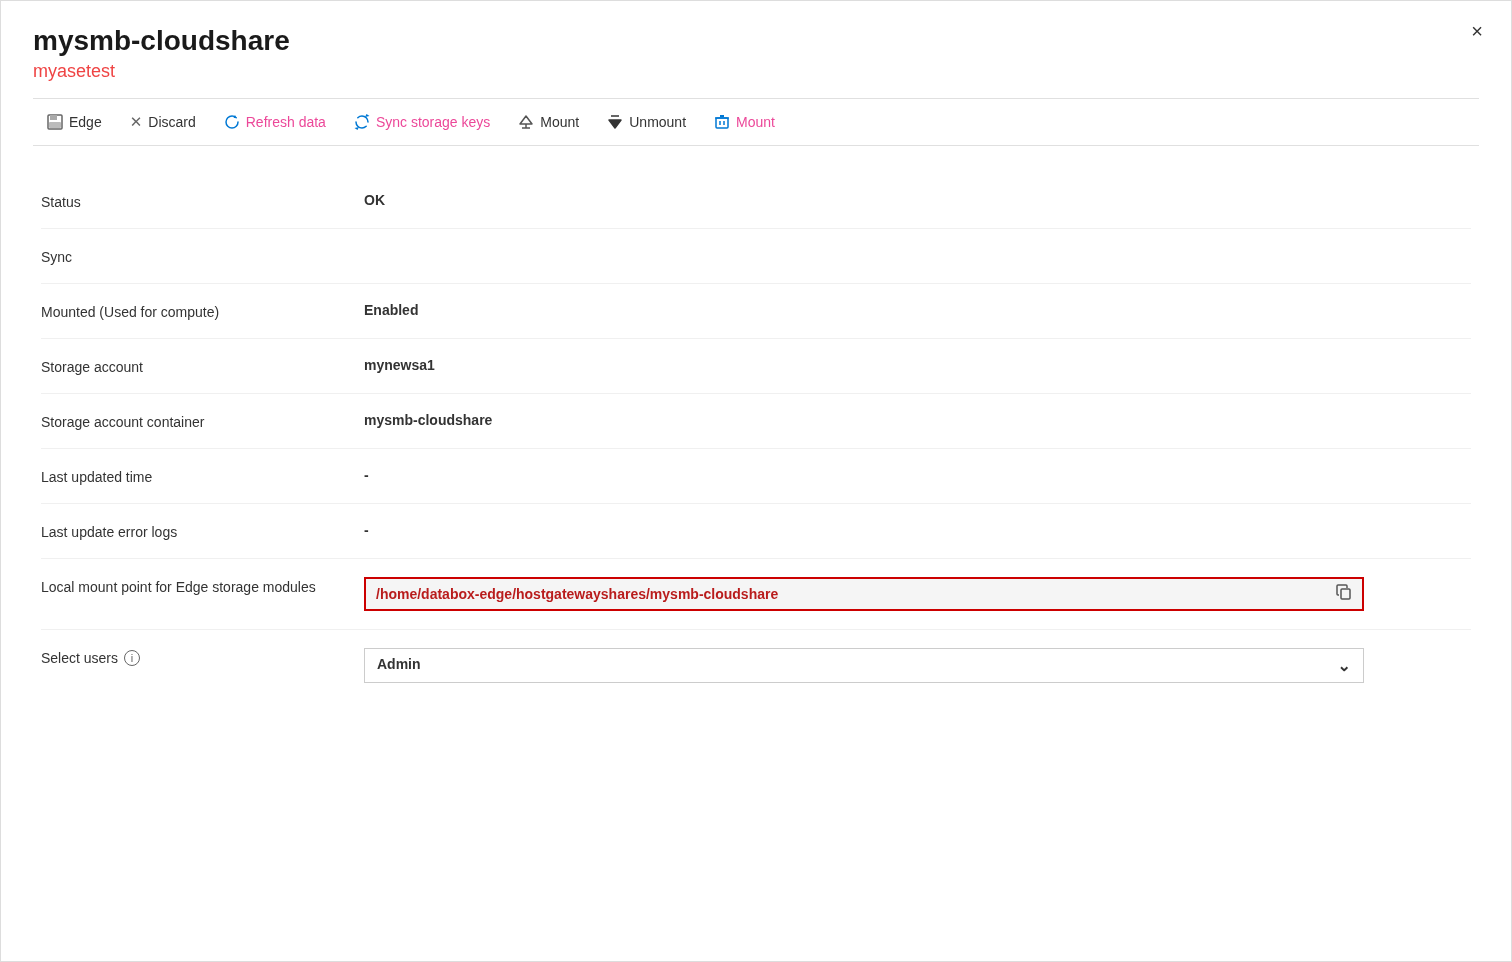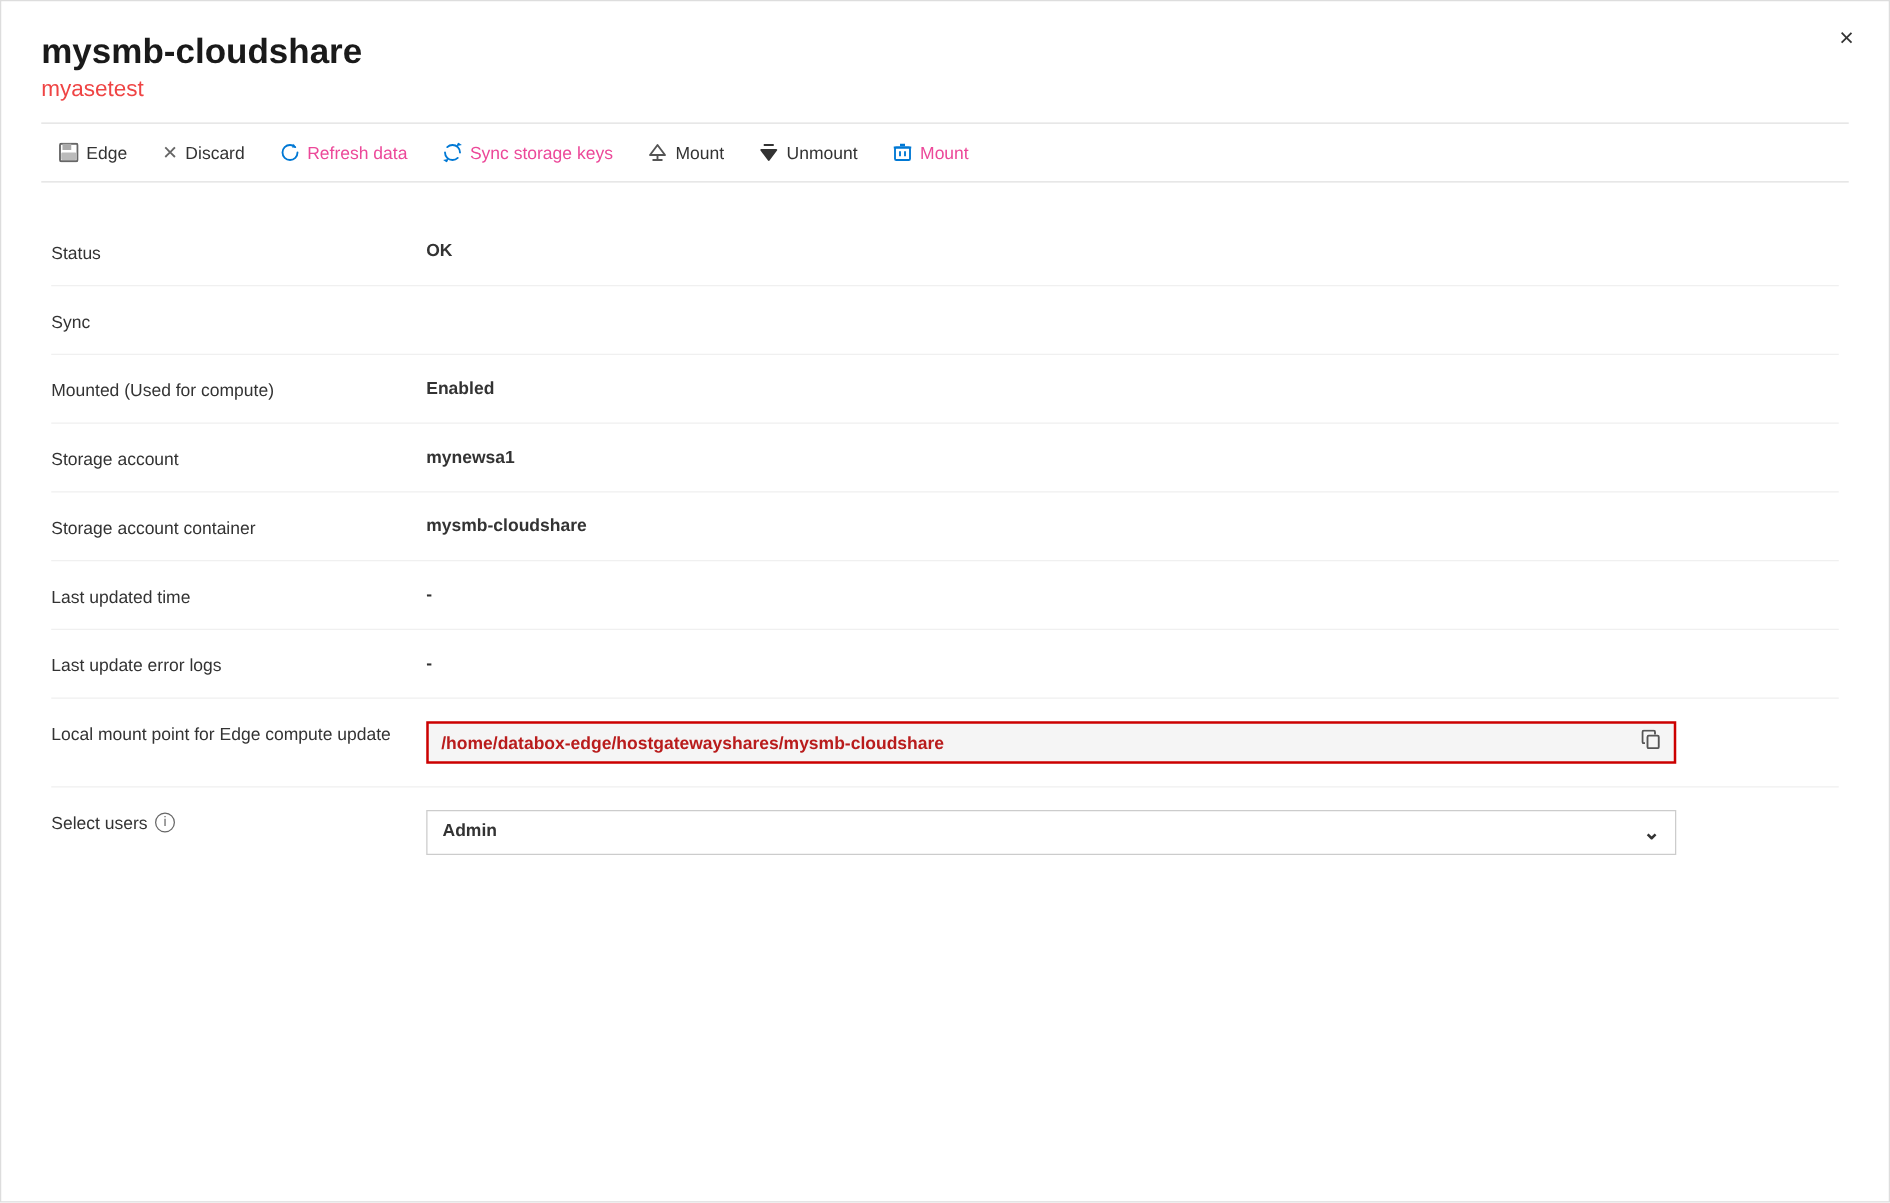--- a/index.html
+++ b/index.html
@@ -69,20 +69,21 @@
       align-items: center;
     }
     .form-section {
       padding: 0 8px;
     }
     .form-row {
       display: flex;
       align-items: flex-start;
       padding: 18px 0;
       border-bottom: 1px solid #f0f0f0;
+      gap: 23px;
     }
     .form-row:last-child {
       border-bottom: none;
     }
     .form-label {
       width: 300px;
       min-width: 300px;
       color: #333;
       font-size: 14px;
       padding-top: 2px;
@@ -275,21 +276,21 @@
       <div class="form-label">Last updated time</div>
       <div class="form-value">-</div>
     </div>
 
     <div class="form-row">
       <div class="form-label">Last update error logs</div>
       <div class="form-value">-</div>
     </div>
 
     <div class="form-row">
-      <div class="form-label">Local mount point for Edge compute update</div>
+      <div class="form-label">Local mount point for Edge storage modules</div>
       <div class="form-value">
         <div class="mount-point-container">
           <span class="mount-point-text">/home/databox-edge/hostgatewayshares/mysmb-cloudshare</span>
           <button class="copy-btn" title="Copy">
             <svg width="16" height="16" viewBox="0 0 16 16" fill="none">
               <rect x="5" y="5" width="9" height="10" rx="1" stroke="#555" stroke-width="1.5" fill="none"></rect>
               <path d="M3 11H2a1 1 0 0 1-1-1V2a1 1 0 0 1 1-1h8a1 1 0 0 1 1 1v2" stroke="#555" stroke-width="1.5" fill="none"></path>
             </svg>
           </button>
         </div>

